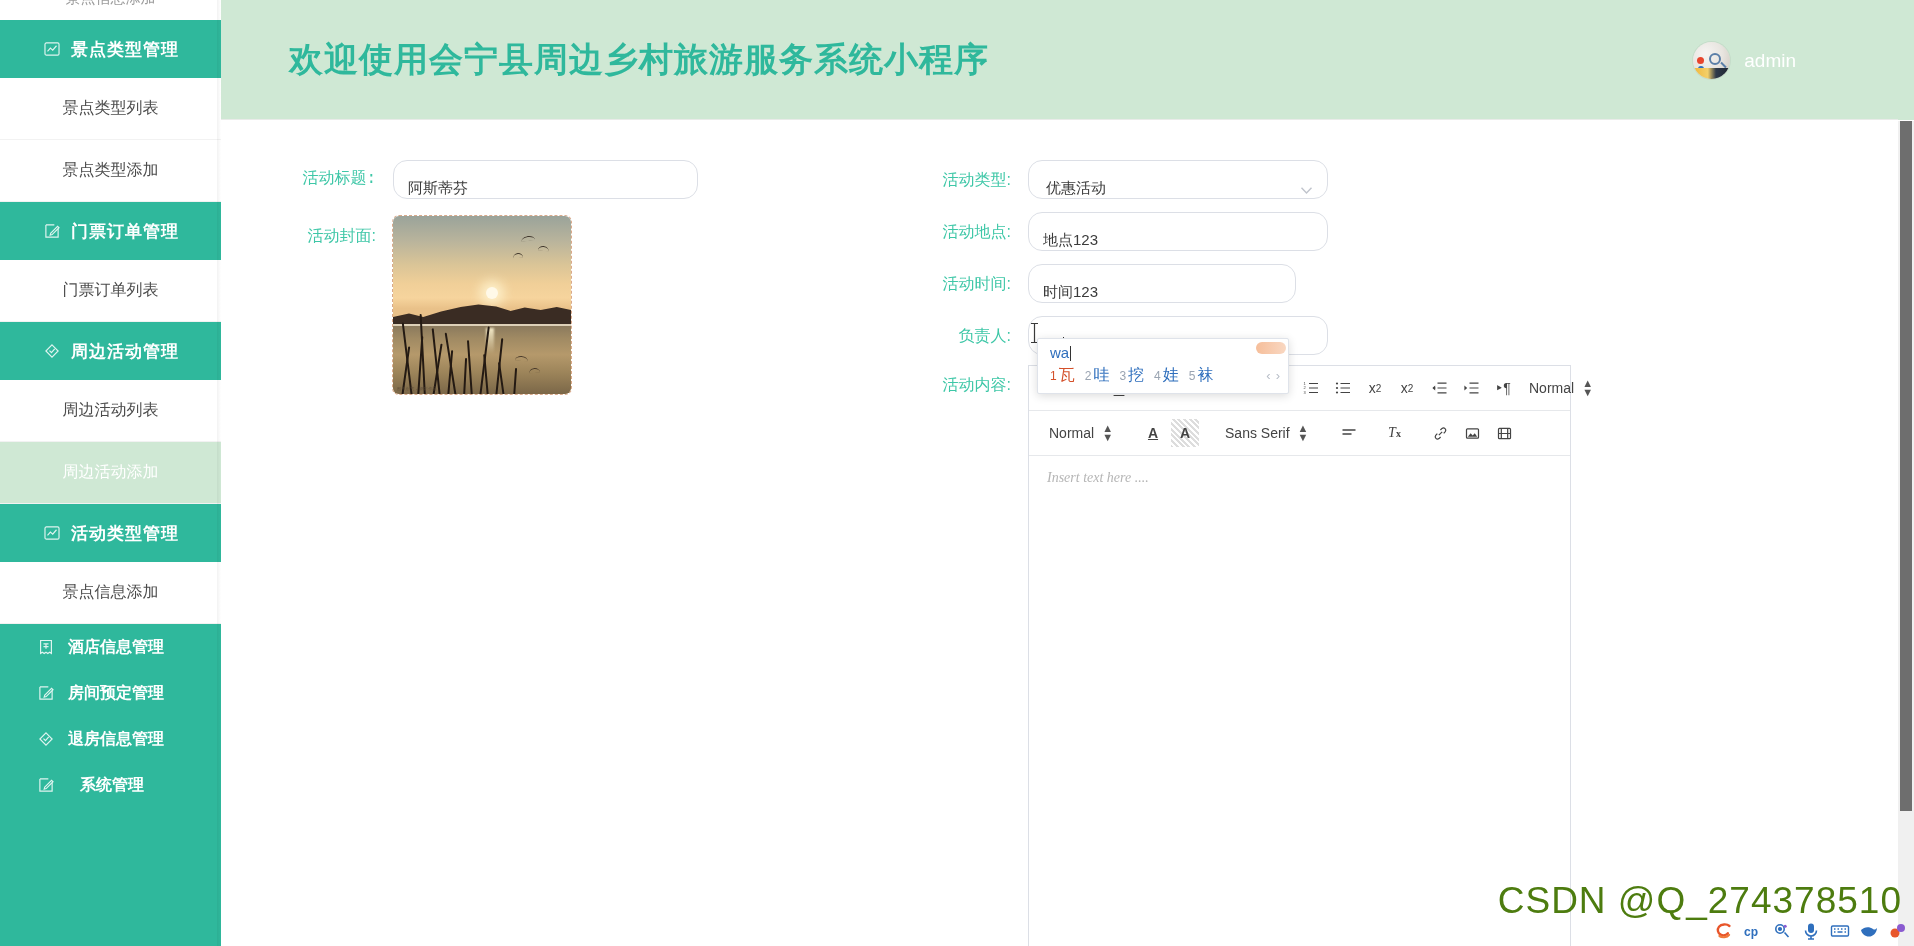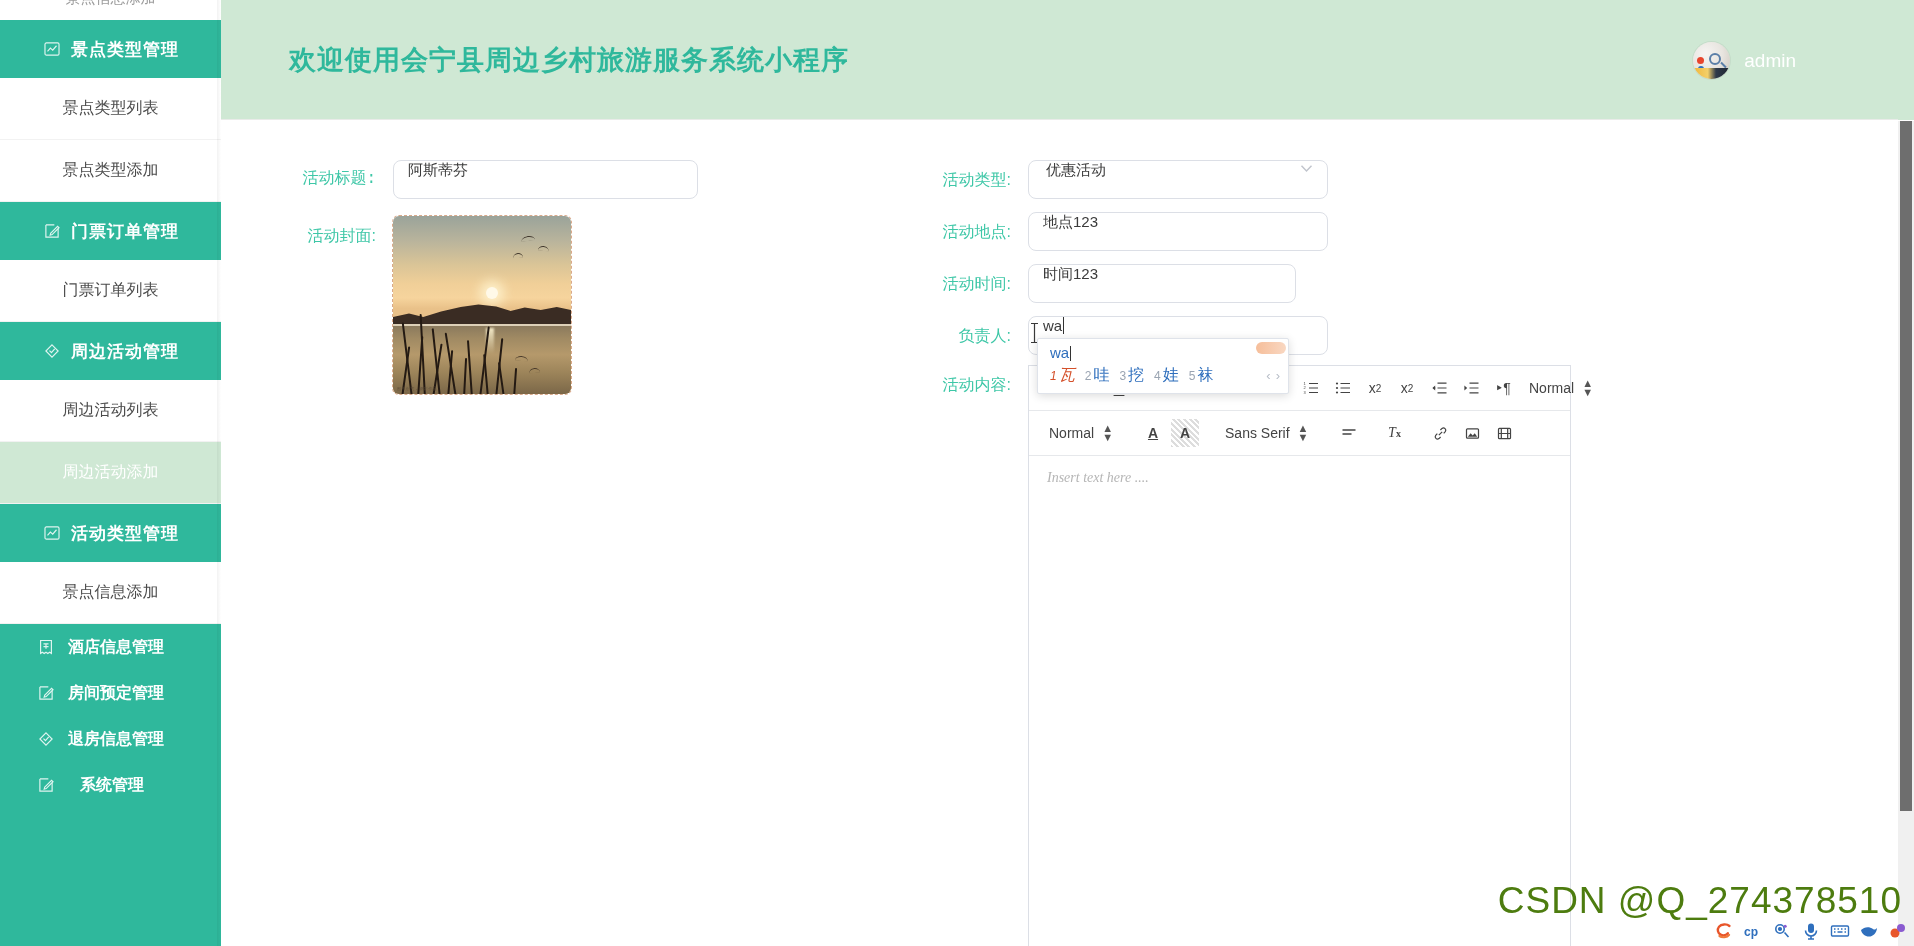--- a/index.html
+++ b/index.html
@@ -55,21 +55,21 @@
 
   
   .header {
     position: absolute; left: 221px; top: 0; right: 0; height: 120px;
     background: #cfe8d4;
     display: flex; align-items: center;
   }
   .header-title {
     margin-left: 68px;
     color: #2fb89c;
-    font-size: 27px; font-weight: bold; letter-spacing: 1px;
+    font-size: 34px; font-weight: bold; letter-spacing: 1px;
   }
   .header-user {
     position: absolute; right: 118px; top: 42px;
     display: flex; align-items: center;
   }
   .avatar {
     width: 37px; height: 37px; border-radius: 50%;
     background: radial-gradient(circle at 34% 32%, #f6f4f2 0%, #e8e5e0 48%, #d8d3cb 74%, #cfc9bf 100%);
     position: relative; overflow: hidden; box-shadow: 0 0 0 1px rgba(0,0,0,.05);
   }
@@ -85,22 +85,22 @@
 
   
   .content {
     position: absolute; left: 221px; top: 120px; right: 16px; bottom: 0;
     background: #ffffff;
   }
   .form-label {
     color: #3ec7a7; font-size: 16px; text-align: right;
   }
   .field-box {
-    border: 1px solid #dcdfe6; border-radius: 8px; background: #fff;
-    height: 39px; display: flex; align-items: flex-start; padding: 0 14px;
+    border: 1px solid #dcdfe6; border-radius: 14px; background: #fff;
+    height: 39px; display: flex; align-items: flex-end; padding: 0 14px;
     font-size: 15px; color: #3b3b3b;
   }
 
   .row { position: absolute; display: flex; align-items: flex-start; }
 
   
   .thumb {
     width: 178px; height: 178px; border-radius: 6px;
     outline: 1px dashed #d9a98a;
     overflow: hidden; position: relative;
@@ -140,21 +140,21 @@
     font-family: "Liberation Sans", sans-serif;
   }
   .ime .ime-head { padding: 5px 12px 2px 12px; font-size: 15px; color:#2f6fbd; position:relative;}
   .ime .ime-head .caret { display:inline-block; width:1px; height:15px; background:#333;
       vertical-align:-3px; margin-left:1px;}
   .ime .ime-head .blob { position:absolute; right:2px; top:3px; width:30px; height:12px;
       background: linear-gradient(to right,#f5b78f,#f8d3bb); border-radius:6px; opacity:.9;}
   .ime .ime-cands { display:flex; align-items:center; padding: 2px 8px 7px 12px; gap: 10px; }
   .ime .cand { font-size: 16px; color:#2f6fbd; white-space:nowrap; cursor:pointer;}
   .ime .cand .num { font-size: 12px; color:#9aa4b2; margin-right:2px; }
-  .ime .cand.first { color:#d4502a;font-style:italic; }
+  .ime .cand.first { color:#d4502a; }
   .ime .cand.first .num { color:#d4502a; }
   .ime .ime-nav { margin-left:auto; color:#b7bdc7; font-size:13px; display:flex; gap:5px; }
 
   
   .editor {
     position: absolute; border: 1px solid #dcdfe6; background:#fff;
   }
   .editor .tb {
     border-bottom: 1px solid #e6e8eb; height: 45px;
     display: flex; align-items: center; padding: 0 10px; gap: 0px;

